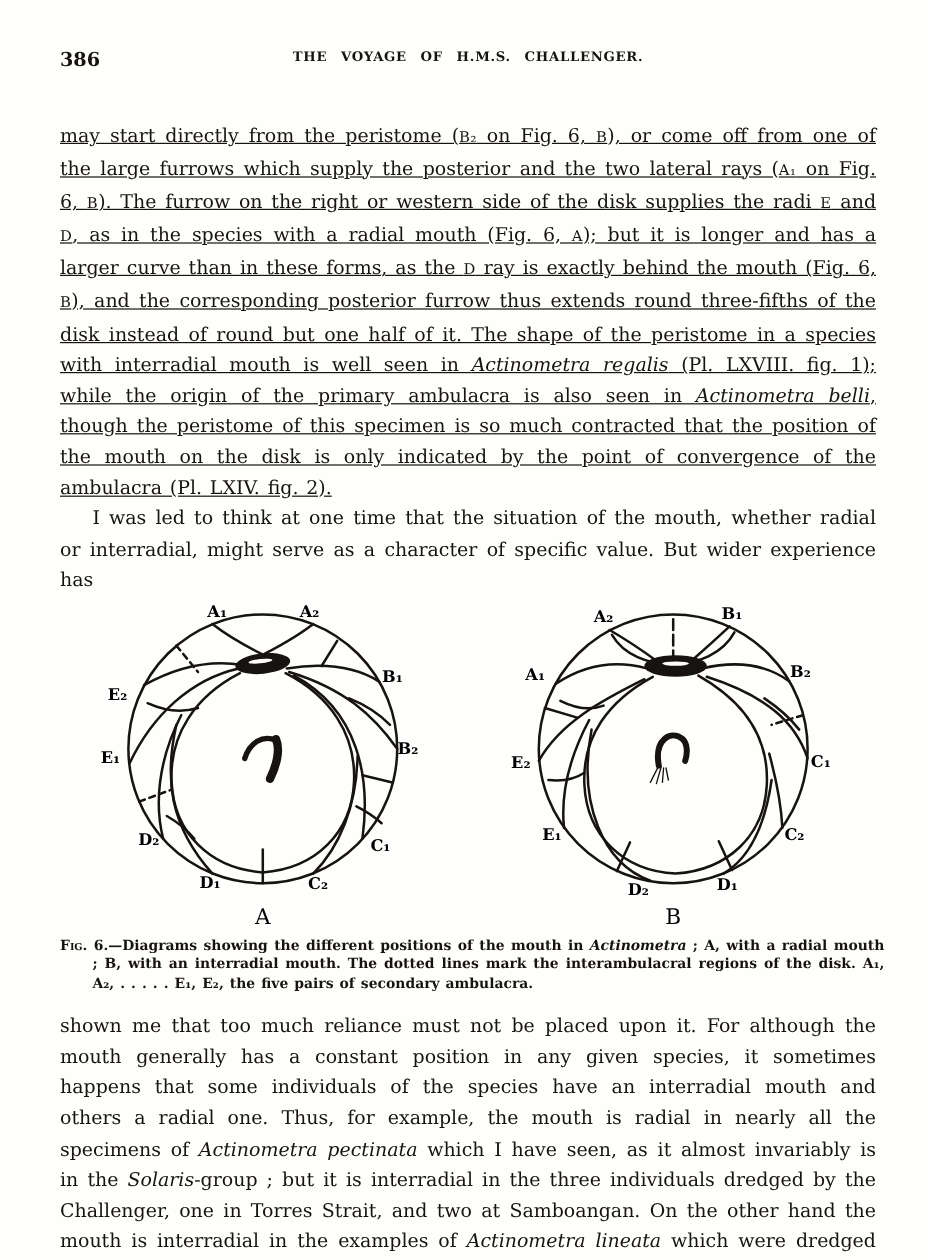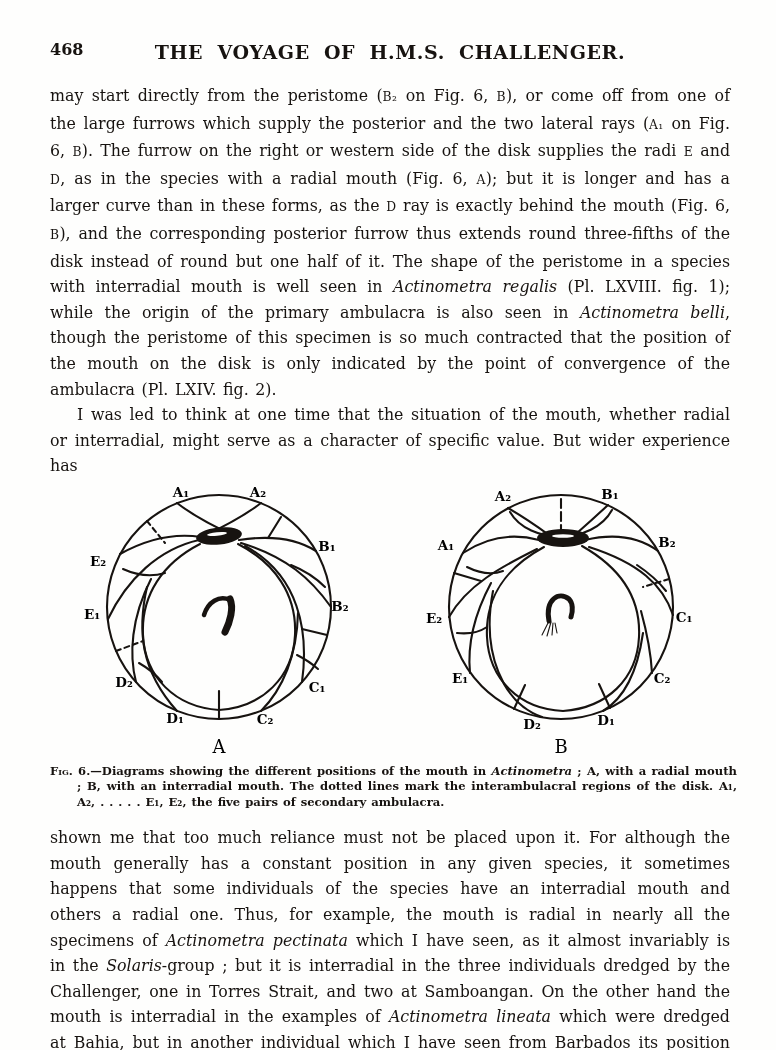--- a/index.html
+++ b/index.html
@@ -6,27 +6,27 @@
   .page {
     position:relative; width:776px; height:1050px; margin:0 auto;
     background:#fefefd; color:#171310; overflow:hidden;
     font-family:"DejaVu Serif","Liberation Serif",serif;
     box-sizing:border-box; padding:40px 46px 0 50px;
   }
   .header { position:relative; height:22px; }
   .page-number { position:absolute; left:0; top:0; font-size:16px; font-weight:bold; }
   .running-title {
     position:absolute; left:0; right:0; top:1px; text-align:center;
-    font-size:19px; font-weight:bold; letter-spacing:0.6px; word-spacing:7px;
+    font-size:11px; font-weight:bold; letter-spacing:0.6px; word-spacing:7px;
   }
   .body-par {
     margin:0; font-size:15.8px; line-height:25.6px; text-align:justify;
     word-spacing:1.5px;
   }
-  .par-1 { margin-top:21px; }
+  .par-1 { margin-top:38px;text-decoration:underline; }
   .par-indent { text-indent:27px; }
   .st-i { font-style:italic; }
   .st-sc { font-size:0.78em; letter-spacing:0.4px; }
   .st-fsc { font-variant:small-caps; }
   .figure-block { margin:4px 0 0 0; }
   .diagrams { display:flex; justify-content:center; gap:22px; }
   .diagram-svg { display:block; }
   .diagram-svg path, .diagram-svg circle, .diagram-svg line { vector-effect:none; }
   .fig-caption {
     width:660px; margin:3px auto 0; padding-left:27px; text-indent:-27px;
@@ -35,21 +35,21 @@
   .par-3 { margin-top:15px; }
   .svg-label { font-family:"DejaVu Serif","Liberation Serif",serif; font-size:13.5px; font-weight:bold; }
   .svg-letter { font-family:"DejaVu Serif","Liberation Serif",serif; font-size:18px; }
 </style>
 </head>
 <body>
 
 <div class="page">
 
   <div class="header">
-    <span class="page-number">468</span>
+    <span class="page-number">386</span>
     <span class="running-title">THE VOYAGE OF H.M.S. CHALLENGER.</span>
   </div>
 
   <p class="body-par par-1"><span class="st-n">may start directly from the peristome (</span><span class="st-sc">B₂</span><span class="st-n"> on Fig. 6, </span><span class="st-sc">B</span><span class="st-n">), or come off from one of the large furrows which supply the posterior and the two lateral rays (</span><span class="st-sc">A₁</span><span class="st-n"> on Fig. 6, </span><span class="st-sc">B</span><span class="st-n">).  The furrow on the right or western side of the disk supplies the radi </span><span class="st-sc">E</span><span class="st-n"> and </span><span class="st-sc">D</span><span class="st-n">, as in the species with a radial mouth (Fig. 6, </span><span class="st-sc">A</span><span class="st-n">); but it is longer and has a larger curve than in these forms, as the </span><span class="st-sc">D</span><span class="st-n"> ray is exactly behind the mouth (Fig. 6, </span><span class="st-sc">B</span><span class="st-n">), and the corresponding posterior furrow thus extends round three-fifths of the disk instead of round but one half of it.  The shape of the peristome in a species with interradial mouth is well seen in </span><span class="st-i">Actinometra regalis</span><span class="st-n"> (Pl. LXVIII. fig. 1); while the origin of the primary ambulacra is also seen in </span><span class="st-i">Actinometra belli</span><span class="st-n">, though the peristome of this specimen is so much contracted that the position of the mouth on the disk is only indicated by the point of convergence of the ambulacra (Pl. LXIV. fig. 2).</span></p>
   <p class="body-par par-indent"><span class="st-n">I was led to think at one time that the situation of the mouth, whether radial or interradial, might serve as a character of specific value.  But wider experience has</span></p>
 
   <div class="figure-block">
     <div class="diagrams">
 
       <svg class="diagram-svg" width="320" height="278" viewBox="0 0 320 278">

